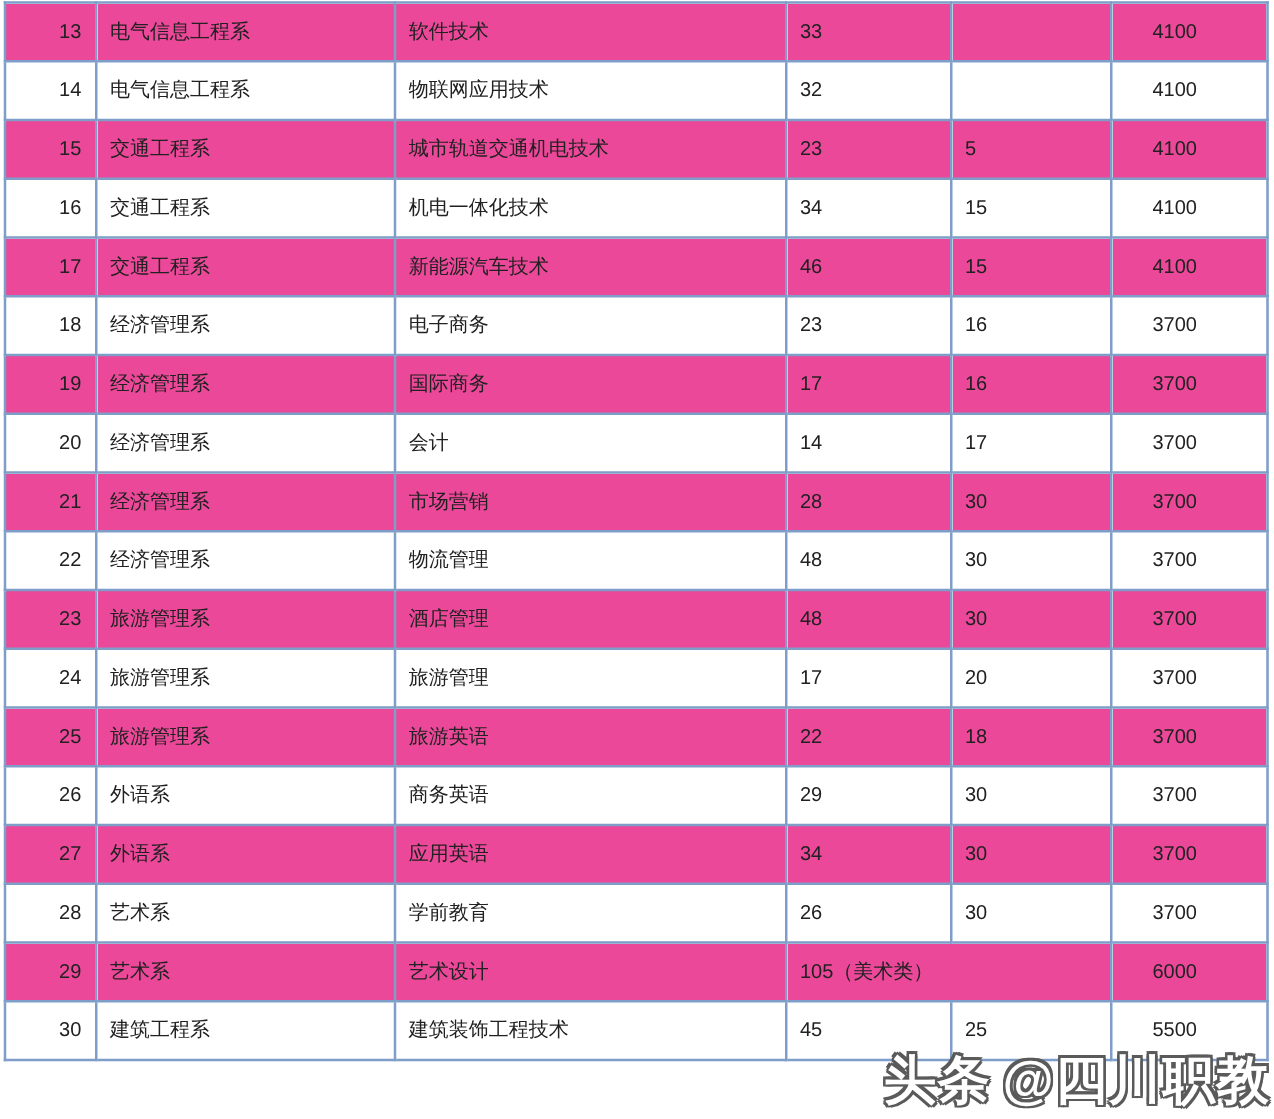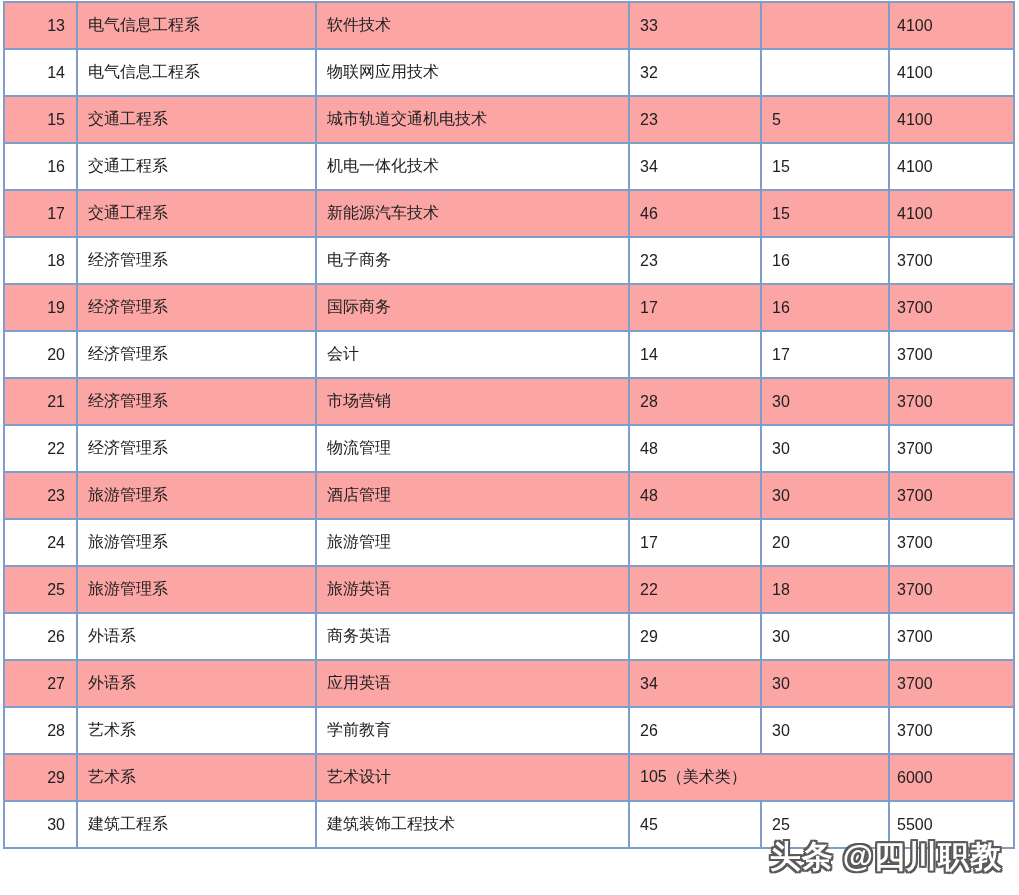--- a/index.html
+++ b/index.html
@@ -20,27 +20,27 @@
     border:2px solid #7E9DC8;
     height:45px;
     font-size:16px;
     color:#212121;
     background:#ffffff;
     padding:0 0 0 10px;
     vertical-align:middle;
     white-space:nowrap;
     overflow:hidden;
   }
-  table.plan tr.shaded td{background:#fca5a5;}
+  table.plan tr.shaded td{background:#ec4899;}
   table.plan td.col-no{text-align:right;padding:0 11px 0 0;}
-  table.plan td.col-fee{padding-left:7px;}
+  table.plan td.col-fee{padding-left:32px;}
   .watermark{
     position:absolute;
-    right:17px;top:836px;
-    font-size:31px;
+    right:3px;top:836px;
+    font-size:42px;
     font-weight:bold;
     letter-spacing:1px;
     white-space:nowrap;
     color:#ffffff;
     text-shadow:
       2px 2px 0 #5a5a5a, -2px -2px 0 #5a5a5a,
       2px -2px 0 #5a5a5a, -2px 2px 0 #5a5a5a,
       2px 0 0 #5a5a5a, -2px 0 0 #5a5a5a,
       0 2px 0 #5a5a5a, 0 -2px 0 #5a5a5a;
     z-index:5;

